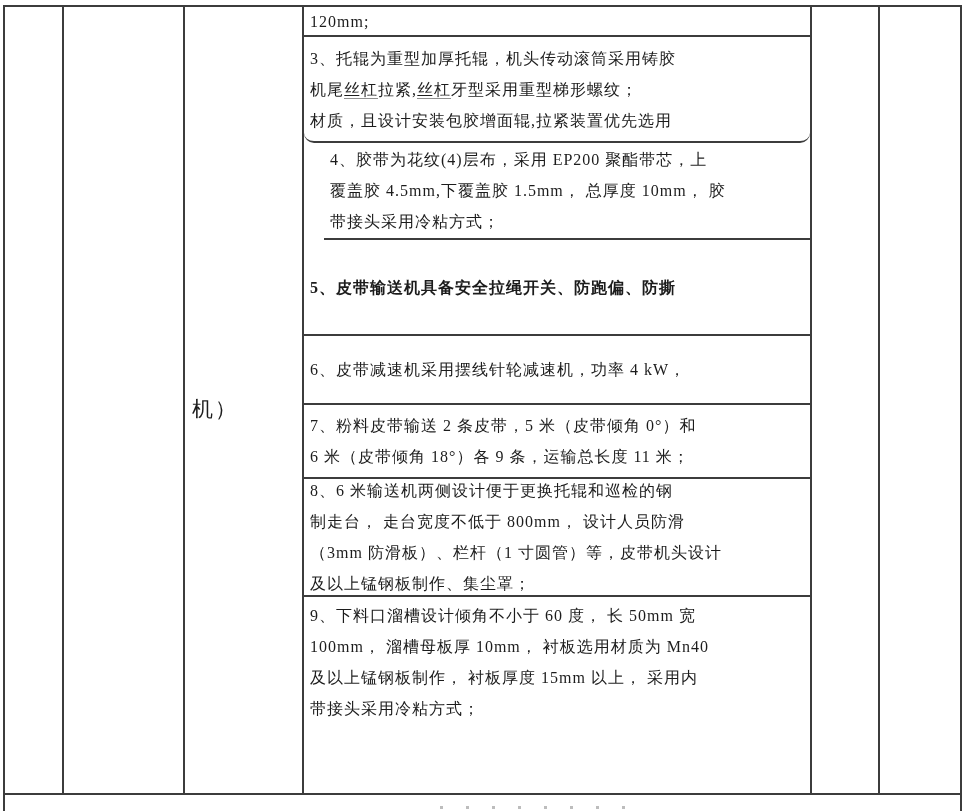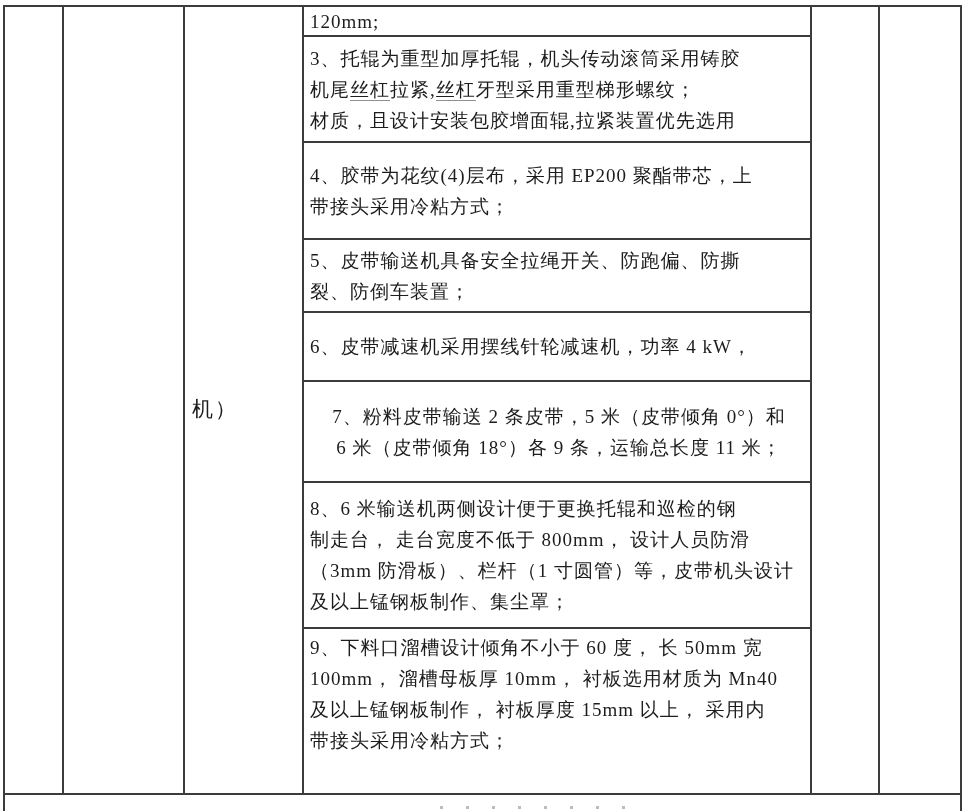--- a/index.html
+++ b/index.html
@@ -42,21 +42,21 @@
     flex-direction: column;
     justify-content: center;
     padding-left: 6px;
     padding-right: 2px;
     overflow: hidden;
   }
   .spec-row:last-child {
     border-bottom: none;
   }
   .cell-line {
-    font-size: 19px;
+    font-size: 16px;
     line-height: 31px;
     letter-spacing: 1px;
     white-space: nowrap;
     color: #1c1c1c;
   }
   .ul-term {
     border-bottom: 1.5px solid #8f8f8f;
   }
   
   #left-cell-text {
@@ -94,41 +94,41 @@
   <div class="vline" style="left:810px; top:5px; height:790px;"></div>
   <div class="vline" style="left:878px; top:5px; height:790px;"></div>
   <div class="vline" style="left:960px; top:5px; height:806px;"></div>
 
   <div id="left-cell-text">机）</div>
 
   <div id="main-rows">
       <div class="spec-row" style="height: 30px;">
         <div class="cell-line">120mm;</div>
       </div>
-      <div class="spec-row" style="height: 106px;">
+      <div class="spec-row" style="height: 106px; border-radius: 10px;">
         <div class="cell-line">3、托辊为重型加厚托辊，机头传动滚筒采用铸胶</div>
         <div class="cell-line">机尾<span class="ul-term">丝杠</span>拉紧,<span class="ul-term">丝杠</span>牙型采用重型梯形螺纹；</div>
         <div class="cell-line">材质，且设计安装包胶增面辊,拉紧装置优先选用</div>
       </div>
-      <div class="spec-row" style="height: 97px;">
+      <div class="spec-row" style="height: 97px; margin-left: 20px;">
         <div class="cell-line">4、胶带为花纹(4)层布，采用 EP200 聚酯带芯，上</div>
+        <div class="cell-line">覆盖胶 4.5mm,下覆盖胶 1.5mm， 总厚度 10mm， 胶</div>
         <div class="cell-line">带接头采用冷粘方式；</div>
       </div>
-      <div class="spec-row" style="height: 73px;">
+      <div class="spec-row" style="height: 96px; font-weight: bold;">
         <div class="cell-line">5、皮带输送机具备安全拉绳开关、防跑偏、防撕</div>
-        <div class="cell-line">裂、防倒车装置；</div>
       </div>
       <div class="spec-row" style="height: 69px;">
         <div class="cell-line">6、皮带减速机采用摆线针轮减速机，功率 4 kW，</div>
       </div>
-      <div class="spec-row" style="height: 101px; text-align: center;">
+      <div class="spec-row" style="height: 74px;">
         <div class="cell-line">7、粉料皮带输送 2 条皮带，5 米（皮带倾角 0°）和</div>
         <div class="cell-line">6 米（皮带倾角 18°）各 9 条，运输总长度 11 米；</div>
       </div>
-      <div class="spec-row" style="height: 146px;">
+      <div class="spec-row" style="height: 118px;">
         <div class="cell-line">8、6 米输送机两侧设计便于更换托辊和巡检的钢</div>
         <div class="cell-line">制走台， 走台宽度不低于 800mm， 设计人员防滑</div>
         <div class="cell-line">（3mm 防滑板）、栏杆（1 寸圆管）等，皮带机头设计</div>
         <div class="cell-line">及以上锰钢板制作、集尘罩；</div>
       </div>
       <div class="spec-row" style="height: 129px;">
         <div class="cell-line">9、下料口溜槽设计倾角不小于 60 度， 长 50mm 宽</div>
         <div class="cell-line">100mm， 溜槽母板厚 10mm， 衬板选用材质为 Mn40</div>
         <div class="cell-line">及以上锰钢板制作， 衬板厚度 15mm 以上， 采用内</div>
         <div class="cell-line">带接头采用冷粘方式；</div>

